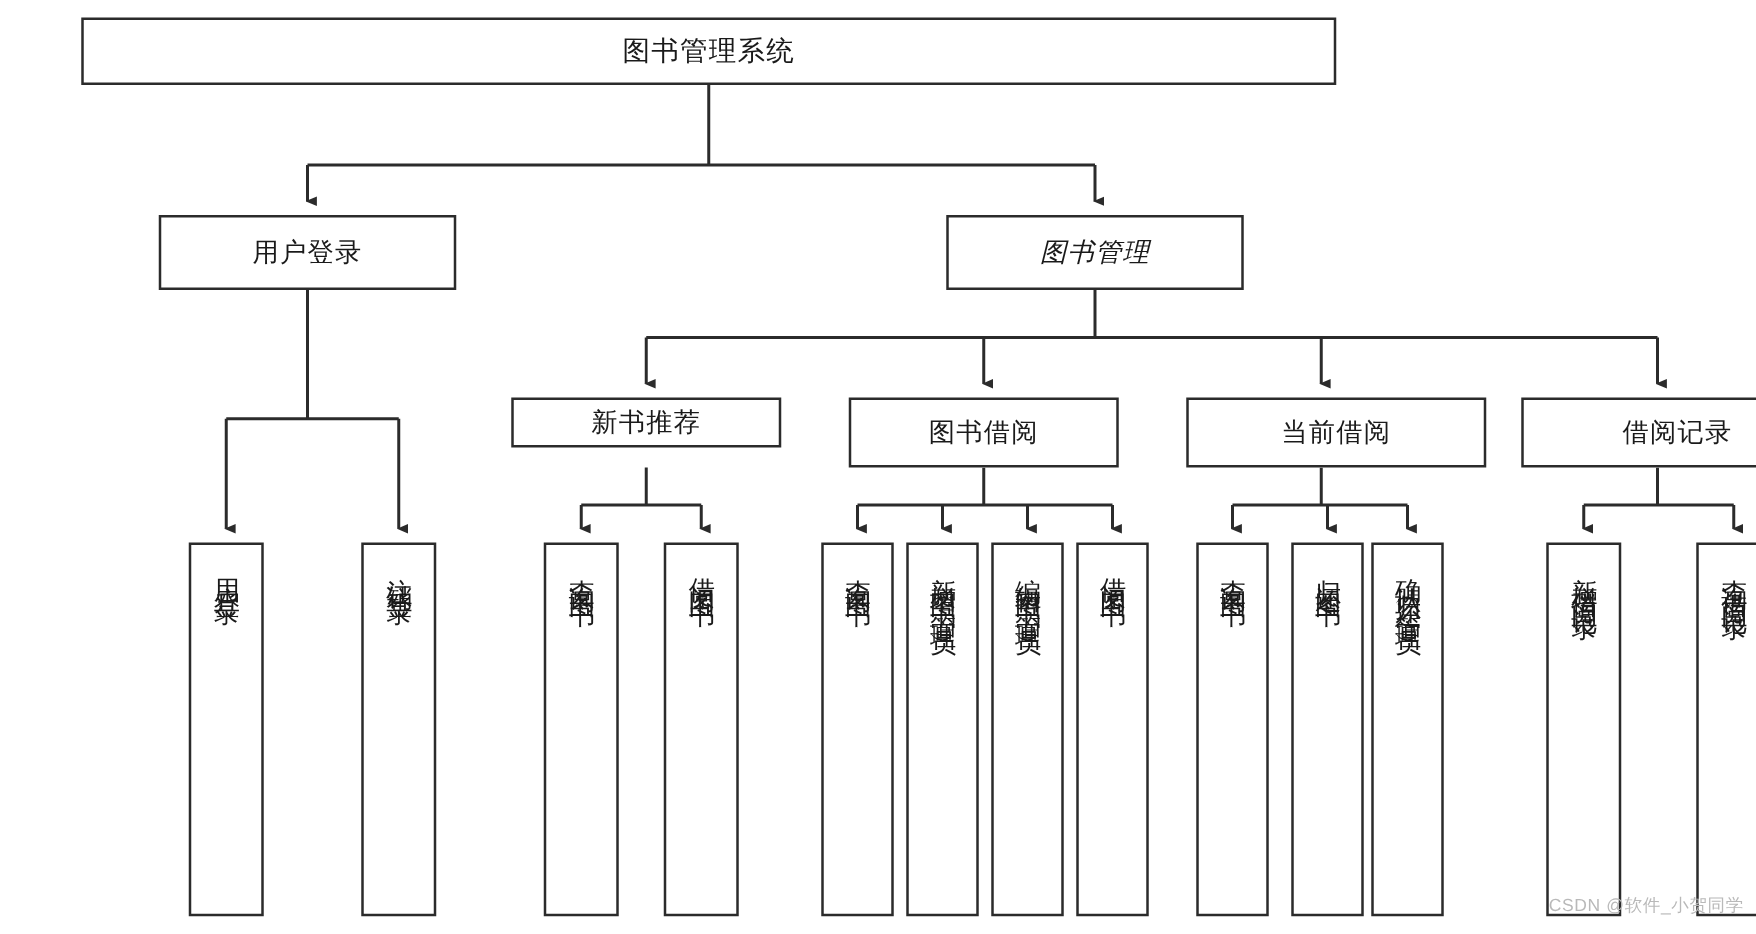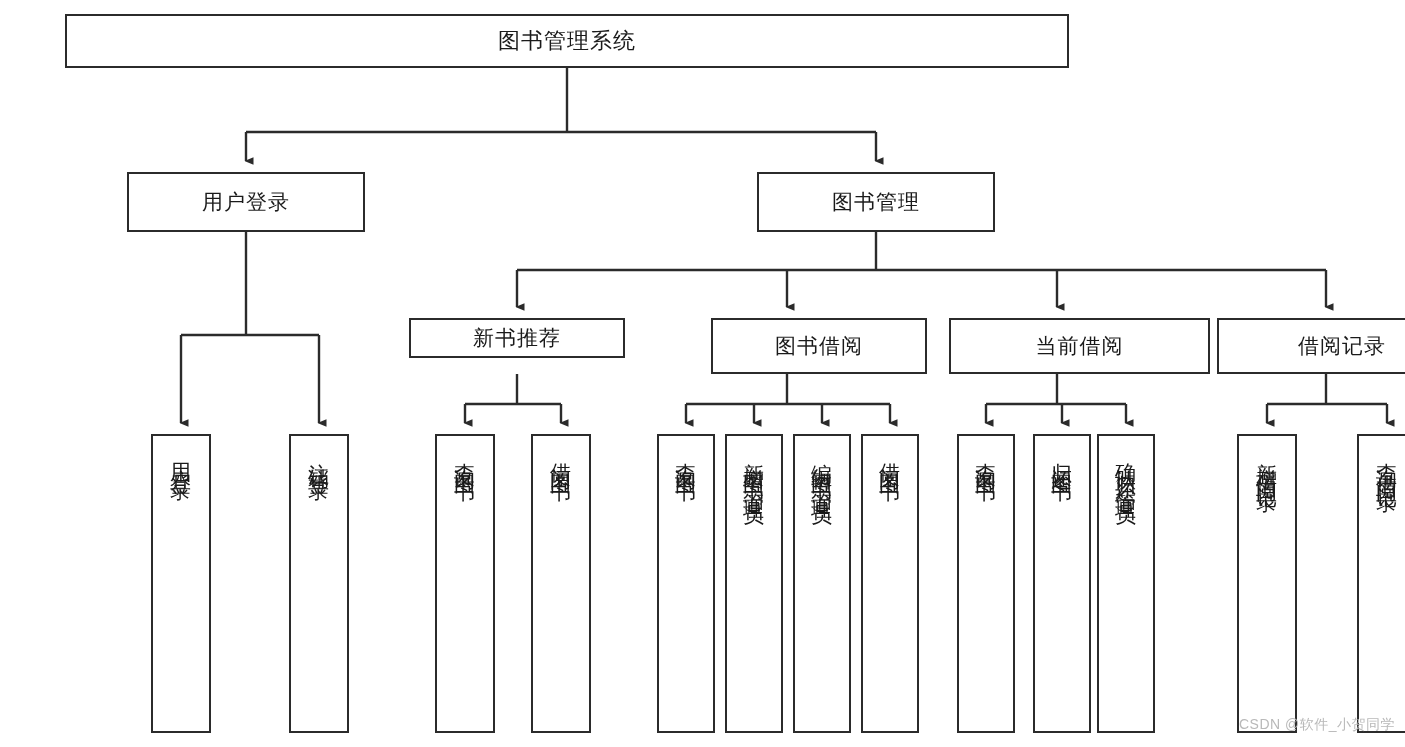--- a/index.html
+++ b/index.html
@@ -112,38 +112,38 @@
       </g>
   </svg>
 
   <div class="node horiz root" id="n-root" style="left: 18px; top: 14px; width: 1004px; height: 54px;">
     <span>图书管理系统</span>
   </div>
 
   <div class="node horiz" id="n-user-login" style="left: 80px; top: 172px; width: 238px; height: 60px;">
     <span>用户登录</span>
   </div>
-  <div class="node horiz" id="n-book-manage" style="left: 710px; top: 172px; width: 238px; height: 60px;">
+  <div class="node horiz" id="n-book-manage" style="left: 710px; top: 172px; width: 238px; height: 60px; font-style: italic;">
     <span>图书管理</span>
   </div>
 
   <div class="node vert" id="n-user-login-do" style="left: 104px; top: 434px; width: 60px; height: 299px;">
     <span class="vtext">用户登录</span>
   </div>
   <div class="node vert" id="n-user-logout" style="left: 242px; top: 434px; width: 60px; height: 299px;">
     <span class="vtext">注销登录</span>
   </div>
 
   <div class="node horiz" id="n-new-book-recommend" style="left: 362px; top: 318px; width: 216px; height: 40px;">
     <span>新书推荐</span>
   </div>
-  <div class="node horiz" id="n-book-borrow" style="left: 664px; top: 318px; width: 216px; height: 56px; font-family: Liberation Mono, monospace;">
+  <div class="node horiz" id="n-book-borrow" style="left: 632px; top: 318px; width: 216px; height: 56px; font-family: Liberation Mono, monospace;">
     <span>图书借阅</span>
   </div>
-  <div class="node horiz" id="n-current-borrow" style="left: 902px; top: 318px; width: 261px; height: 56px;">
+  <div class="node horiz" id="n-current-borrow" style="left: 902px; top: 318px; width: 240px; height: 56px;">
     <span>当前借阅</span>
   </div>
   <div class="node horiz" id="n-borrow-record" style="left: 1170px; top: 318px; width: 218px; height: 56px; padding-left: 32px;">
     <span>借阅记录</span>
   </div>
 
   <div class="node vert" id="n-nbr-query-book" style="left: 388px; top: 434px; width: 60px; height: 299px;">
     <span class="vtext">查询图书</span>
   </div>
   <div class="node vert" id="n-nbr-borrow-book" style="left: 484px; top: 434px; width: 60px; height: 299px;">

